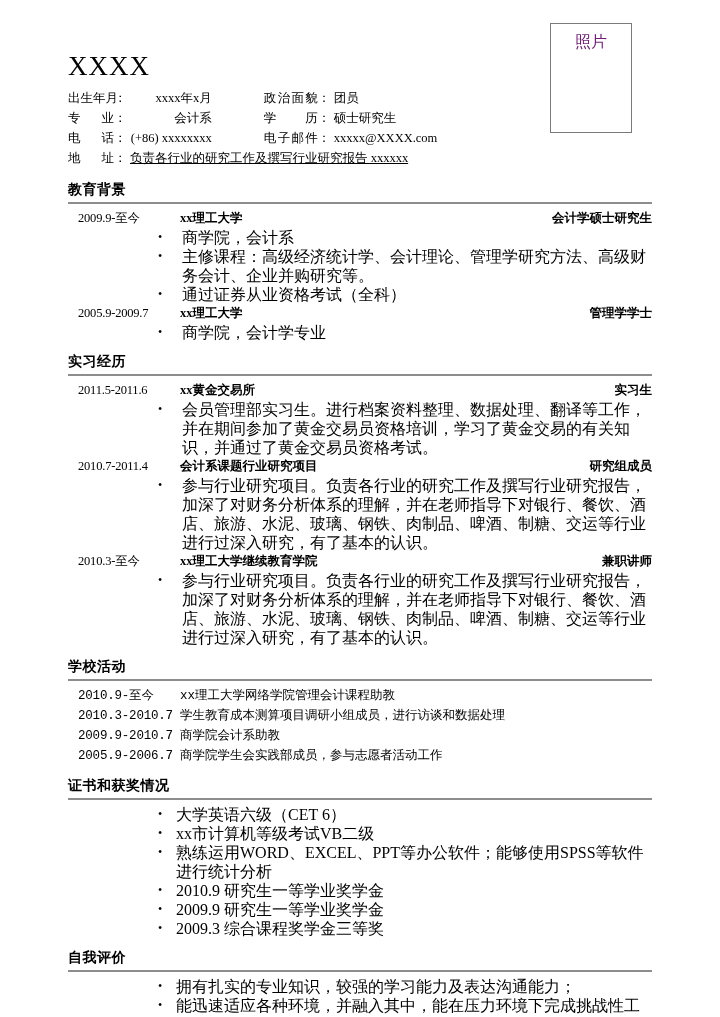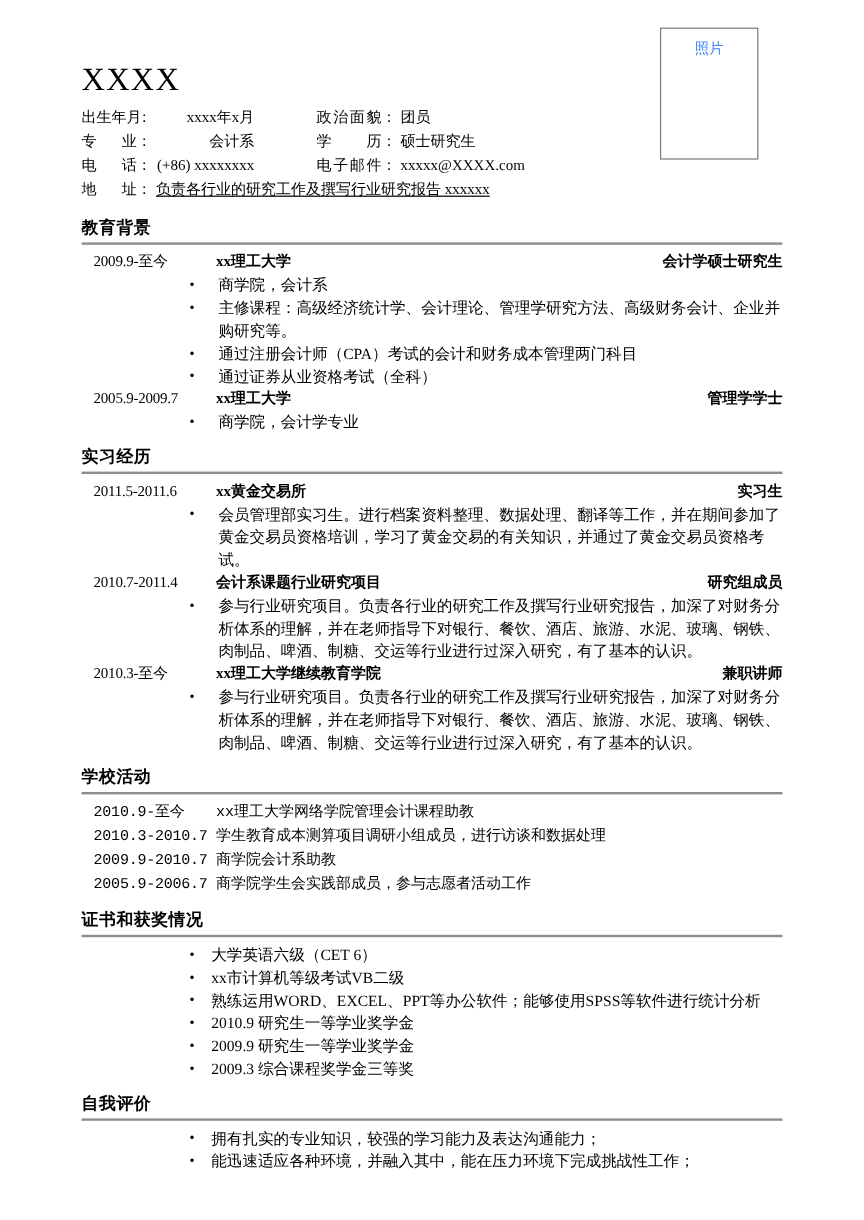--- a/index.html
+++ b/index.html
@@ -72,23 +72,23 @@
 
   .photo-box {
     position: absolute;
     left: 550px;
     top: 23px;
     width: 82px;
     height: 110px;
     border: 1px solid #7a7a7a;
     box-sizing: border-box;
     text-align: center;
-    font-size: 12px;
-    font-family: "Liberation Serif", "DejaVu Serif", serif;
-    color: #3b82f6;
+    font-size: 16px;
+    font-family: "Liberation Serif", "DejaVu Serif", serif;
+    color: #701a75;
     padding-top: 8px;
   }
 
   
   .section { padding: 0 68px; }
   .section-title {
     font-size: 14px;
     font-weight: bold;
     font-family: Liberation Sans, sans-serif;
     margin: 11px 0 3px 0;
@@ -127,21 +127,21 @@
     font-family: Liberation Serif, serif;
   }
 
   ul.bullets {
     list-style: none;
     margin: 0;
     padding: 0;
   }
   ul.bullets > li {
     position: relative;
-    font-size: 13px;
+    font-size: 16px;
     line-height: 19px;
     font-family: "Liberation Serif", "DejaVu Serif", serif;
     padding-left: 114px;
     margin: 0;
     text-indent: 0;
   }
   ul.bullets > li::before {
     content: "•";
     position: absolute;
     left: 90px;
@@ -211,21 +211,20 @@
 
     <div class="entry-block">
       <div class="entry-head">
         <span class="date">2009.9-至今</span>
         <span class="org">xx理工大学</span>
         <span class="role">会计学硕士研究生</span>
       </div>
       <ul class="bullets">
         <li>商学院，会计系</li>
         <li>主修课程：高级经济统计学、会计理论、管理学研究方法、高级财务会计、企业并购研究等。</li>
-        <li>通过注册会计师（CPA）考试的会计和财务成本管理两门科目</li>
         <li>通过证券从业资格考试（全科）</li>
       </ul>
     </div>
 
     <div class="entry-block">
       <div class="entry-head">
         <span class="date">2005.9-2009.7</span>
         <span class="org">xx理工大学</span>
         <span class="role">管理学学士</span>
       </div>

